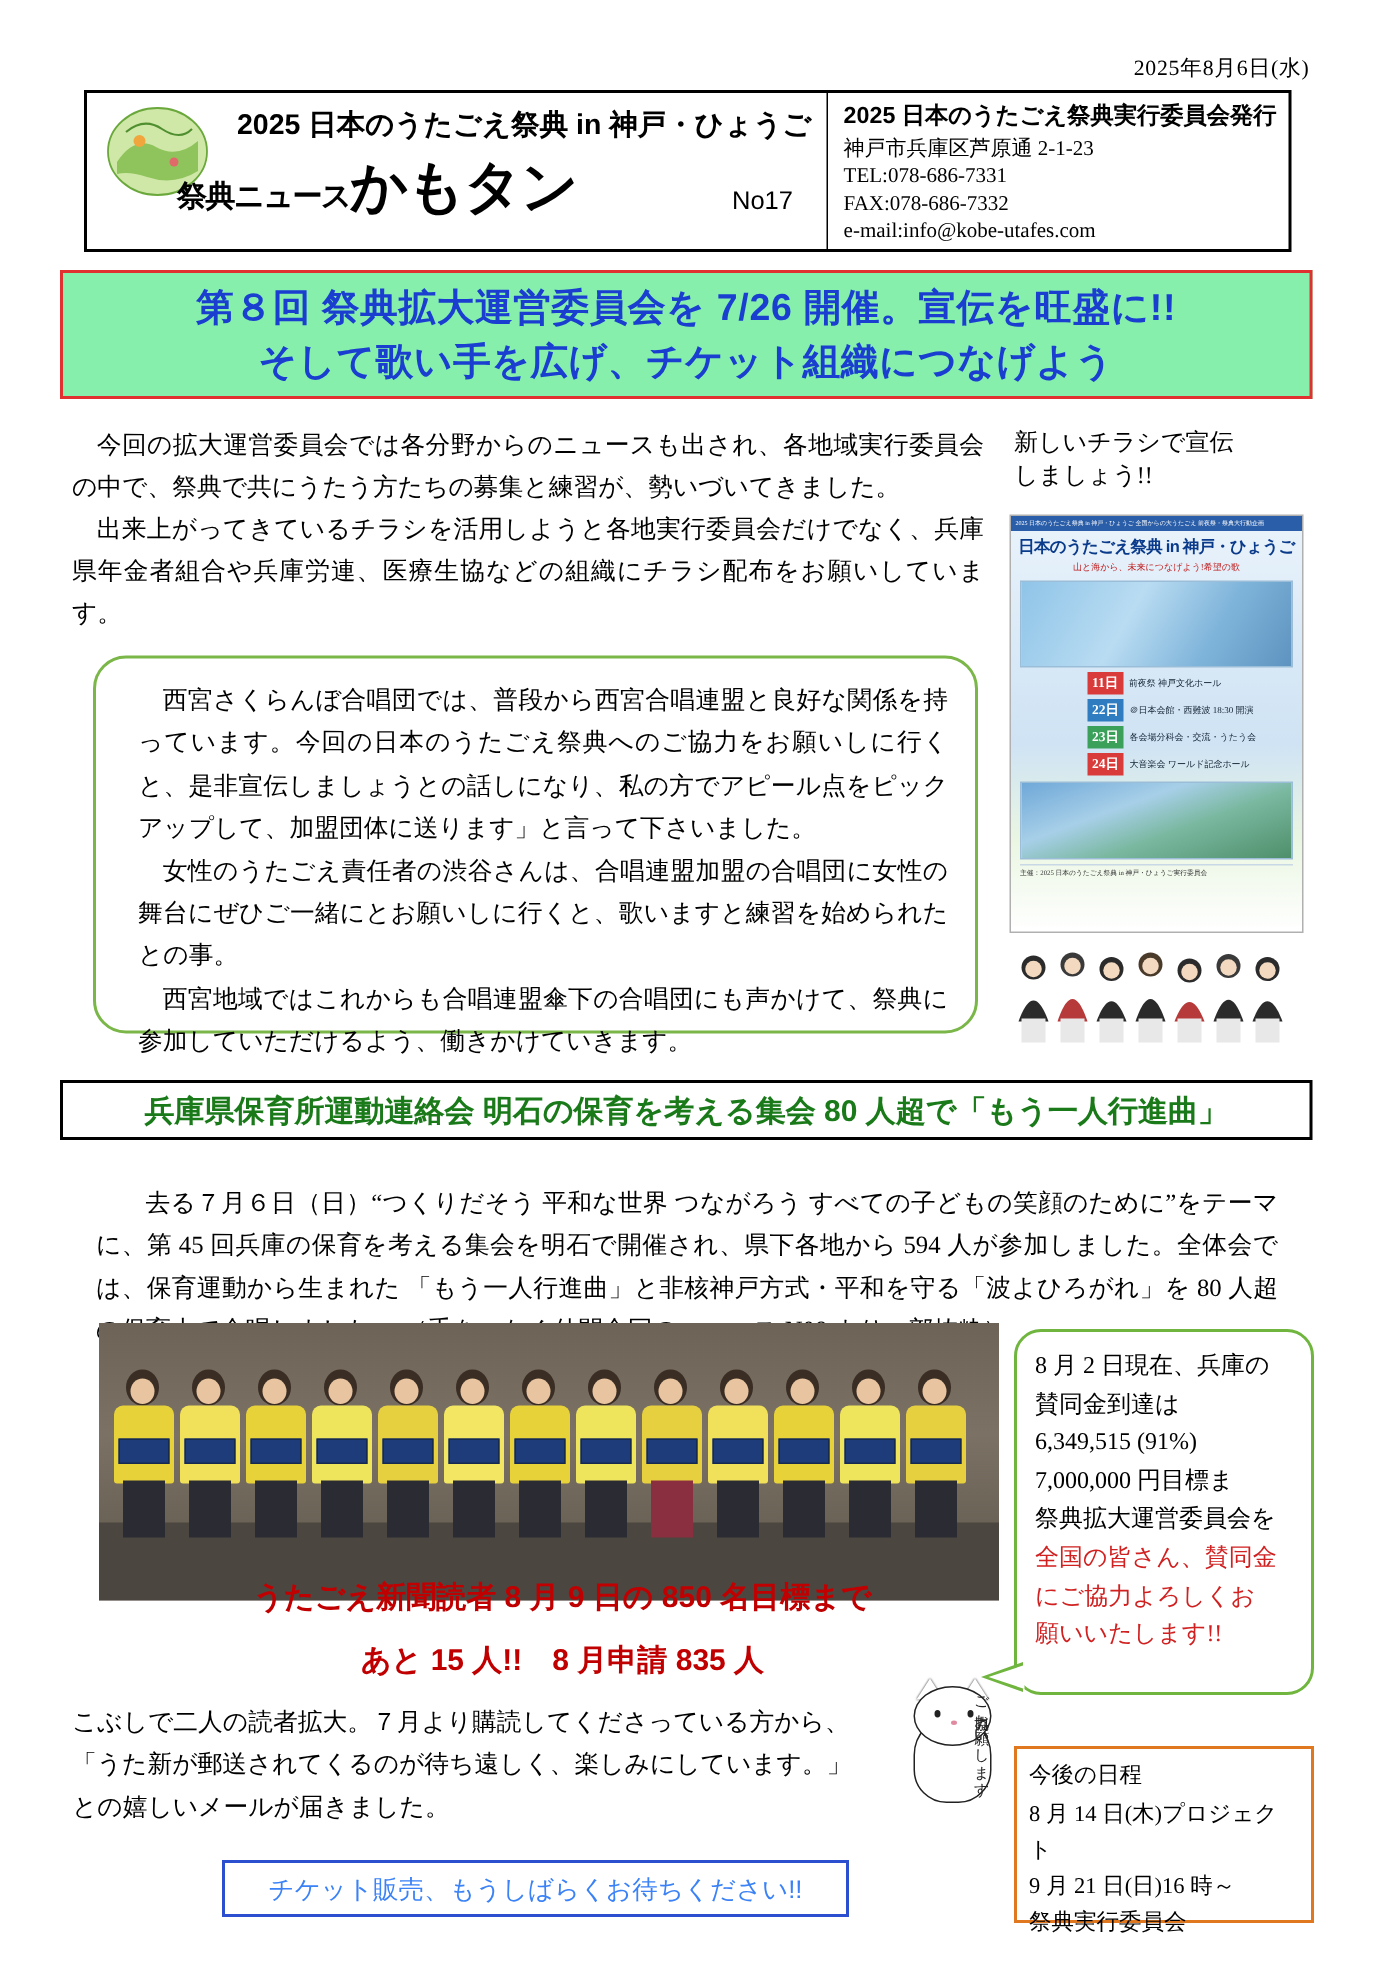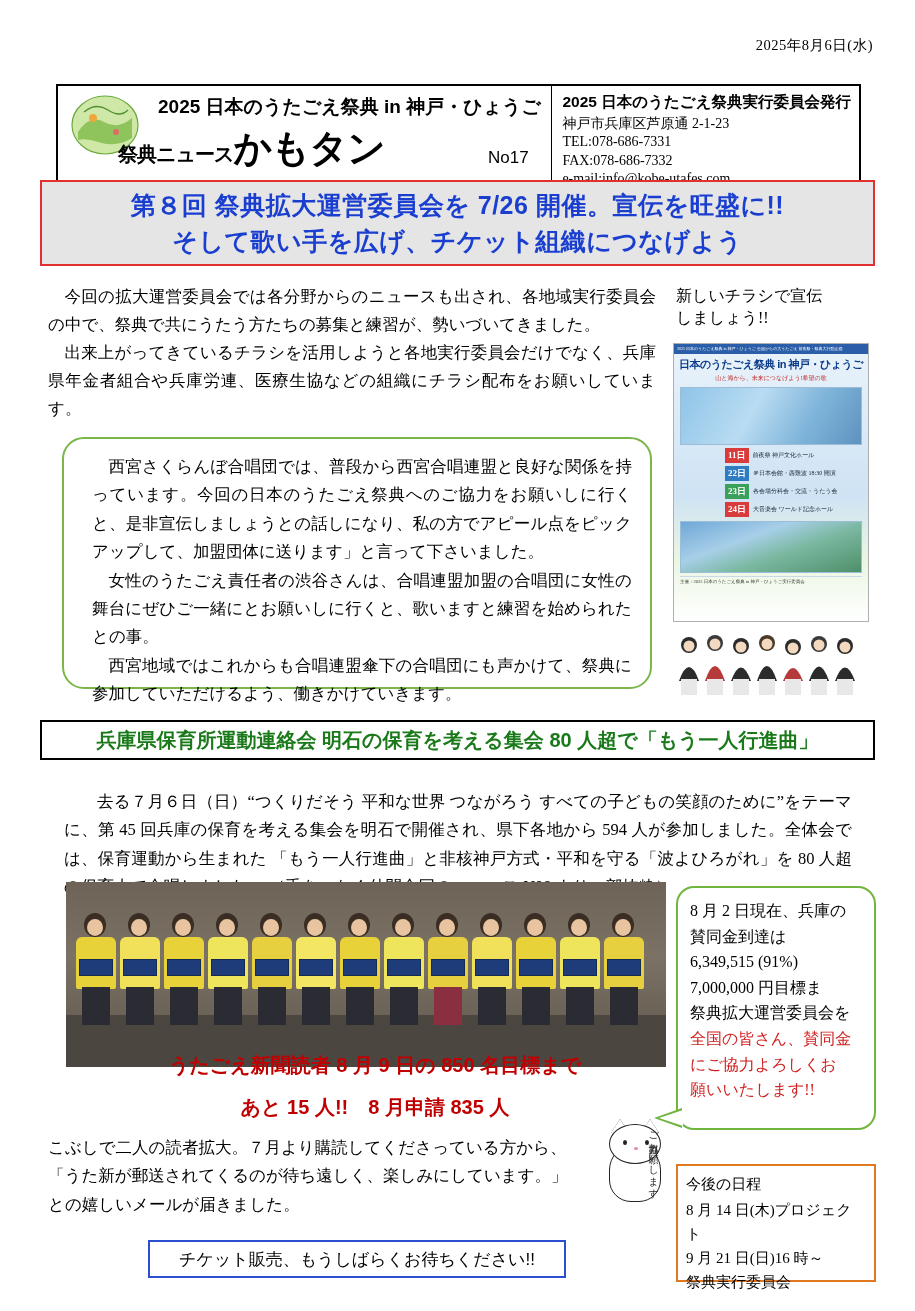--- a/index.html
+++ b/index.html
@@ -24,21 +24,20 @@
   }
 
   
   .masthead {
     position: absolute;
     left: 56px; top: 60px;
     width: 805px; height: 108px;
     border: 2px solid #000;
     display: flex;
     align-items: stretch;
-    margin-top: 24px;
   }
   .mast-left {
     width: 500px;
     position: relative;
     border-right: 1px solid #000;
   }
   .mast-logo {
     position: absolute;
     left: 10px; top: 6px;
     width: 74px; height: 66px;
@@ -88,21 +87,21 @@
     white-space: nowrap;
   }
   .mast-right .addr { font-size: 14px; }
 
   
   .headline-box {
     position: absolute;
     left: 40px; top: 180px;
     width: 835px; height: 86px;
     border: 2.5px solid #e03030;
-    background: #e5e5e5;
+    background: #86efac;
     display: flex;
     flex-direction: column;
     justify-content: center;
     align-items: center;
   }
   .headline-line {
     font-family: "Liberation Sans", sans-serif;
     font-weight: bold;
     color: #1a3fd0;
     font-size: 25px;
@@ -403,21 +402,21 @@
   .ticket-box {
     position: absolute;
     left: 148px; top: 1240px;
     width: 418px; height: 38px;
     border: 2px solid #2b4fcf;
     display: flex;
     align-items: center;
     justify-content: center;
   }
   .ticket-box .t {
-    color: #000000;
+    color: #3b82f6;
     font-size: 17px;
     font-family: "Liberation Sans", sans-serif;
   }
 
   
   .schedule-box {
     position: absolute;
     left: 676px; top: 1164px;
     width: 200px; height: 118px;
     border: 2px solid #e07820;

